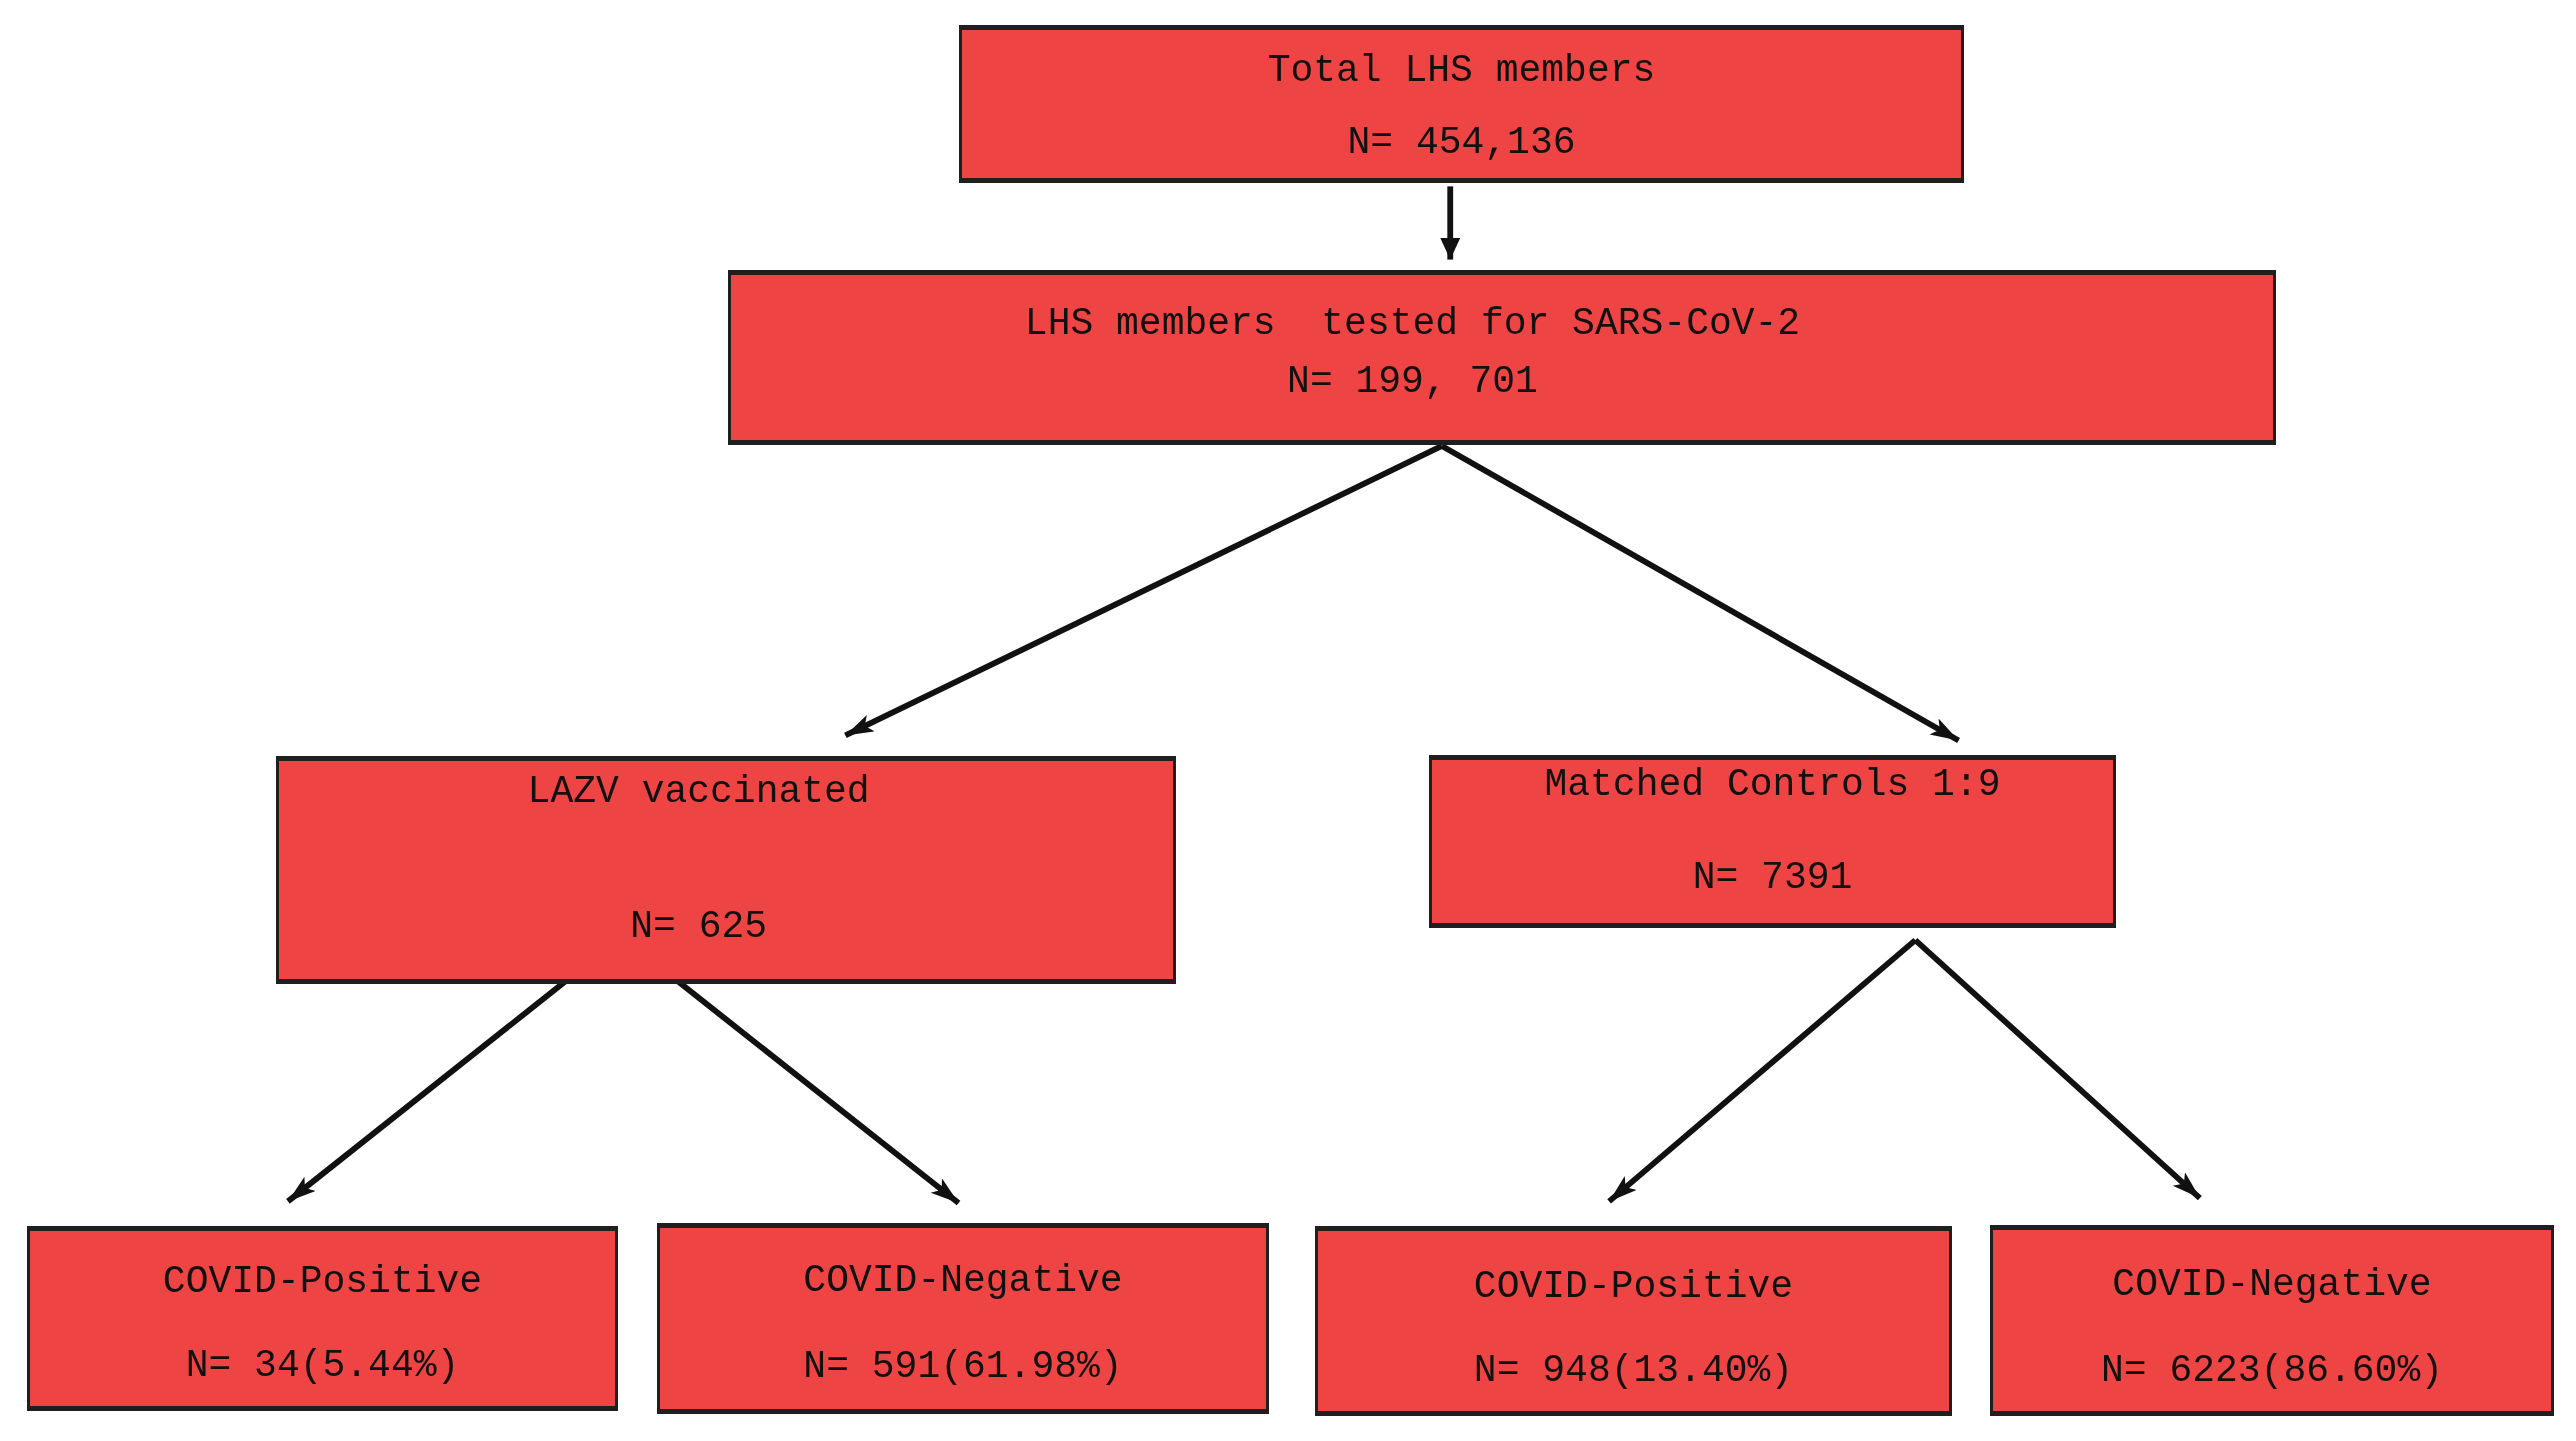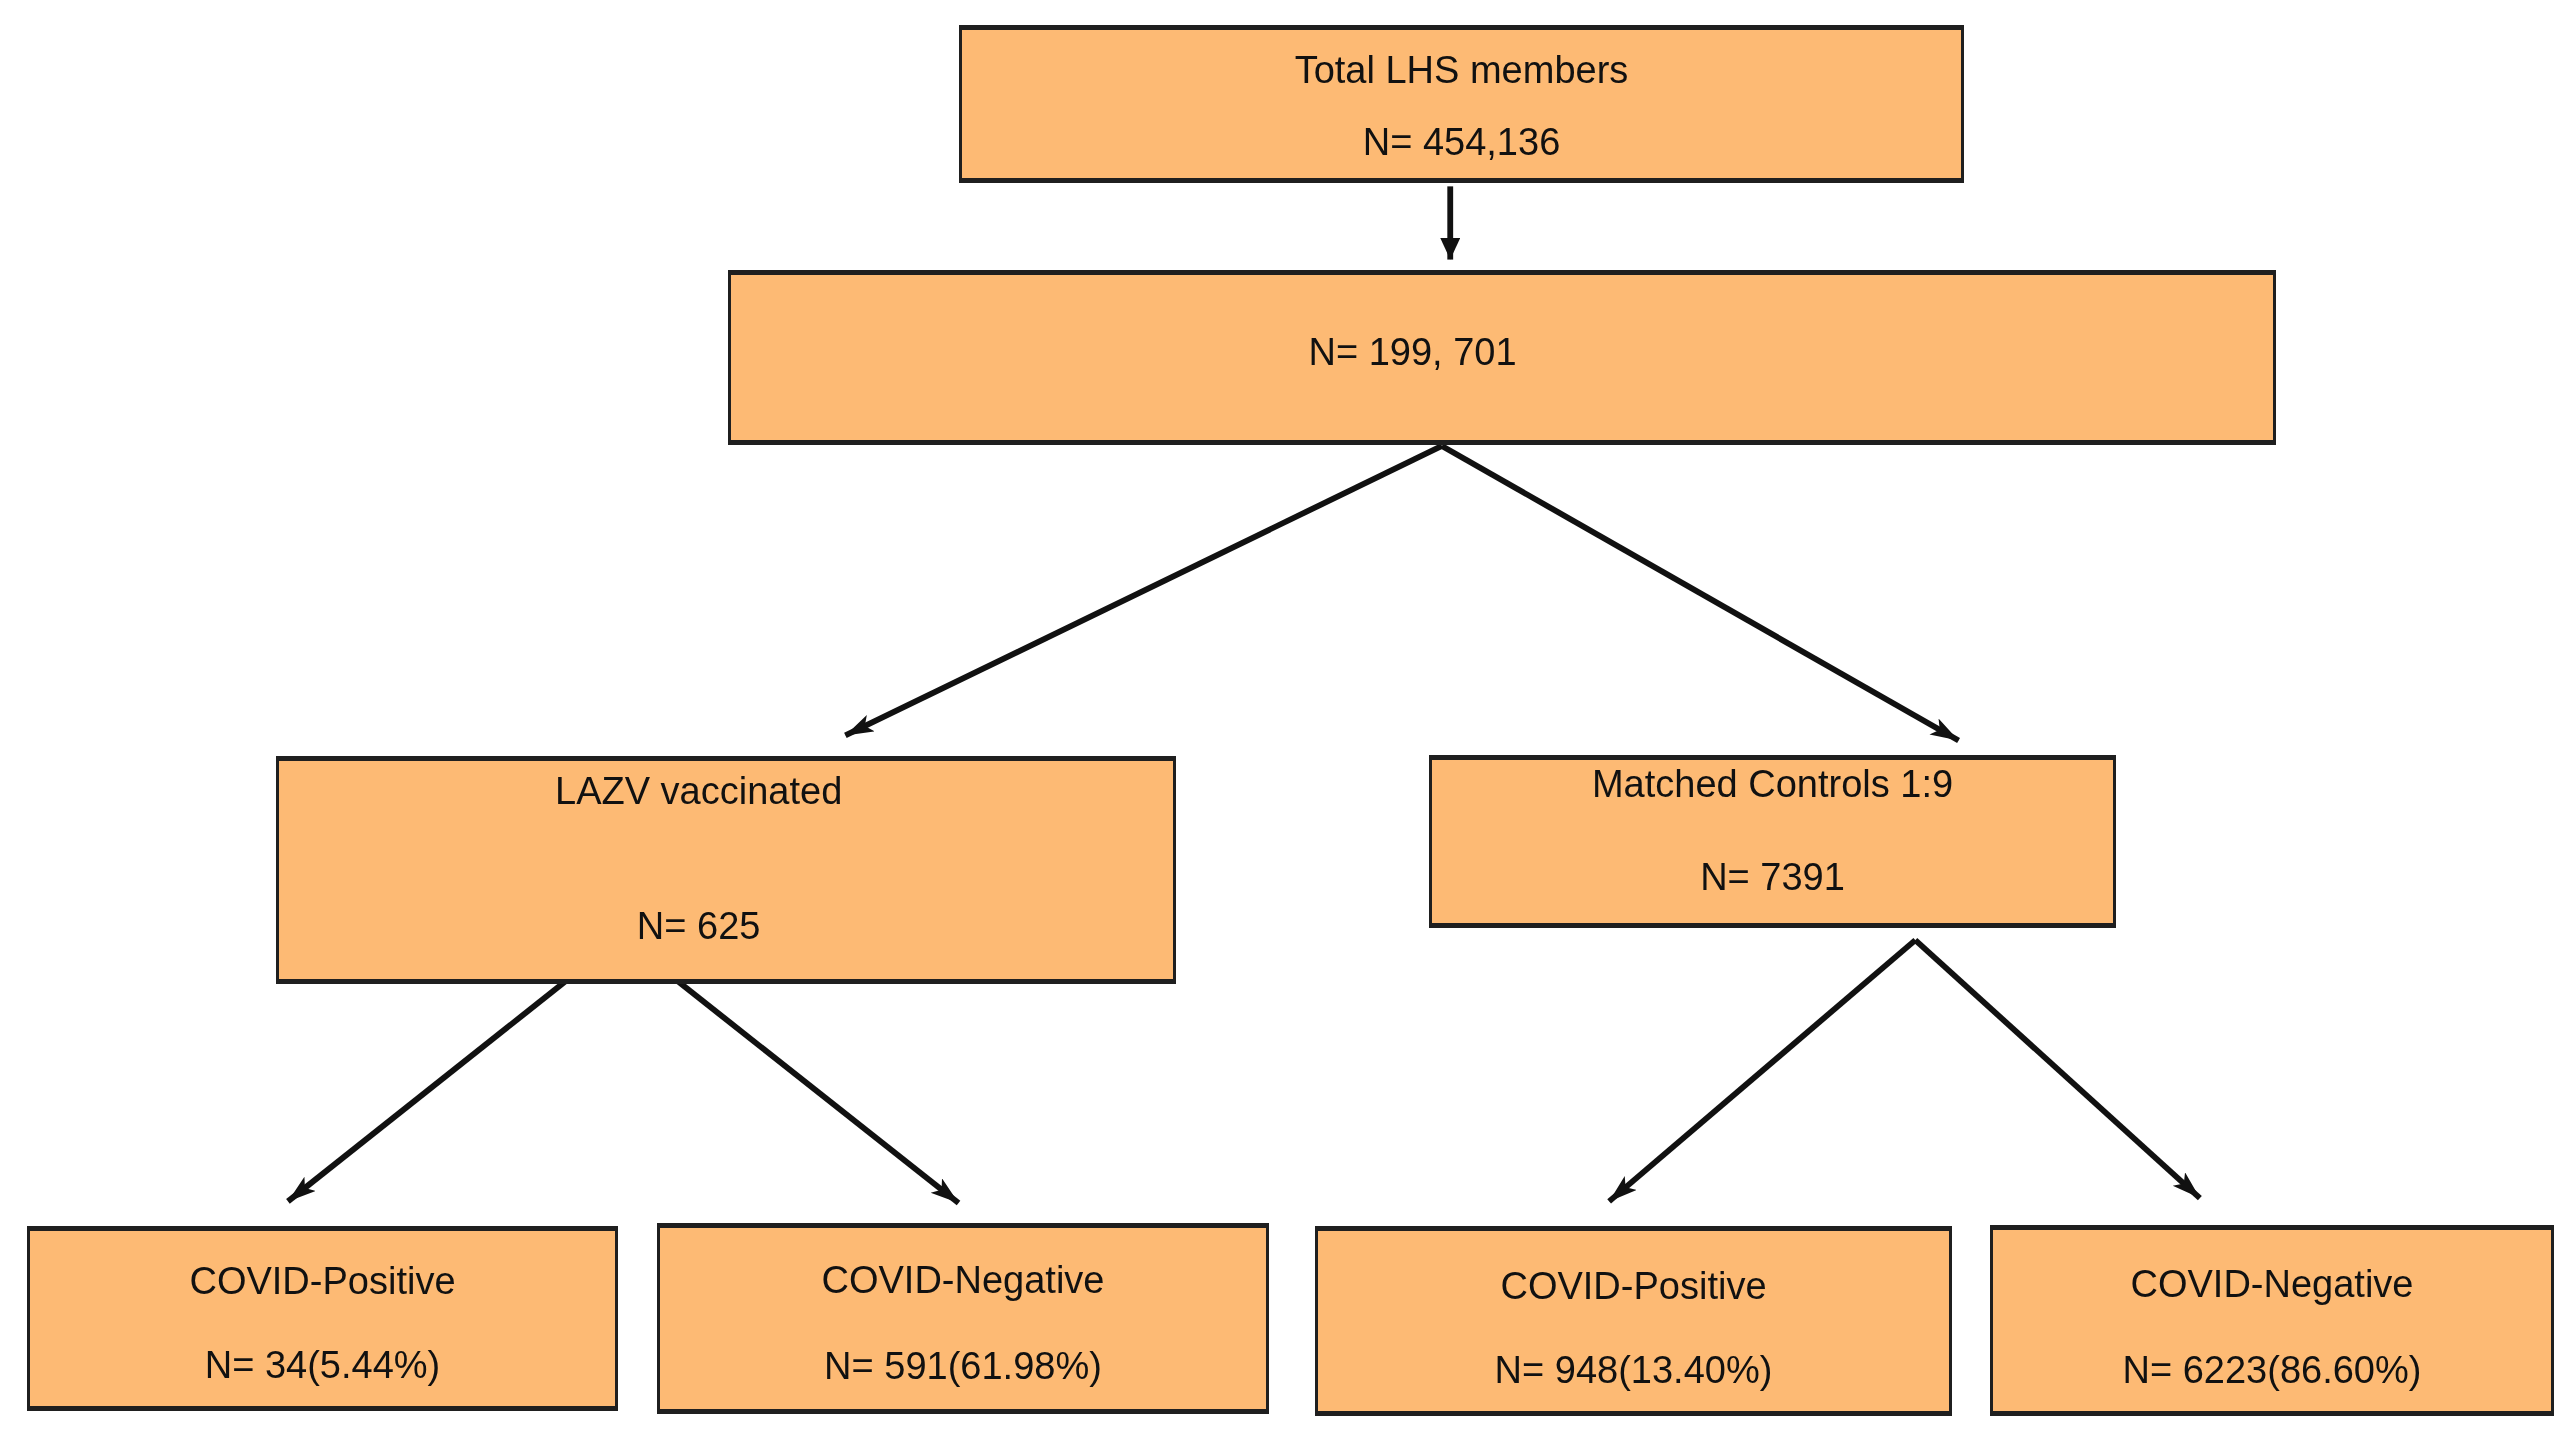--- a/index.html
+++ b/index.html
@@ -22,28 +22,29 @@
     position: absolute;
     left: 0;
     top: 0;
     width: 2576px;
     height: 1441px;
     pointer-events: none;
   }
   .box {
     position: absolute;
     box-sizing: border-box;
-    background: #fdba74;
+    background: #ef4444;
     border: solid #1f1f1f;
     border-width: 5px 3.3px;
     display: flex;
     flex-direction: column;
     align-items: center;
     justify-content: space-between;
     text-align: center;
+    font-family: Liberation Mono, monospace;
   }
   .line {
     font-size: 38px;
     line-height: 45px;
     white-space: pre-wrap;
     color: #111111;
   }
   
   .b1 { left: 959px; top: 25px;   width: 1005px; height: 158px; padding: 18.3px 8.3px 13.3px; }
   .b2 { left: 728px;  top: 270px;  width: 1548px; height: 175px;
@@ -77,20 +78,21 @@
     <line x1="2302" y1="1130" x2="1934" y2="1444" stroke="#111111" stroke-width="7" marker-end="url(#head-stealth)"></line>
     <line x1="2302" y1="1130" x2="2644" y2="1440" stroke="#111111" stroke-width="7" marker-end="url(#head-stealth)"></line>
   </svg>
 
   <div class="box b1">
     <div class="line">Total LHS members</div>
     <div class="line">N= 454,136</div>
   </div>
 
   <div class="box b2">
+    <div class="line">LHS members  tested for SARS-CoV-2</div>
     <div class="line">N= 199, 701</div>
   </div>
 
   <div class="box b3">
     <div class="line">LAZV vaccinated</div>
     <div class="line">N= 625</div>
   </div>
 
   <div class="box b4">
     <div class="line">Matched Controls 1:9</div>

